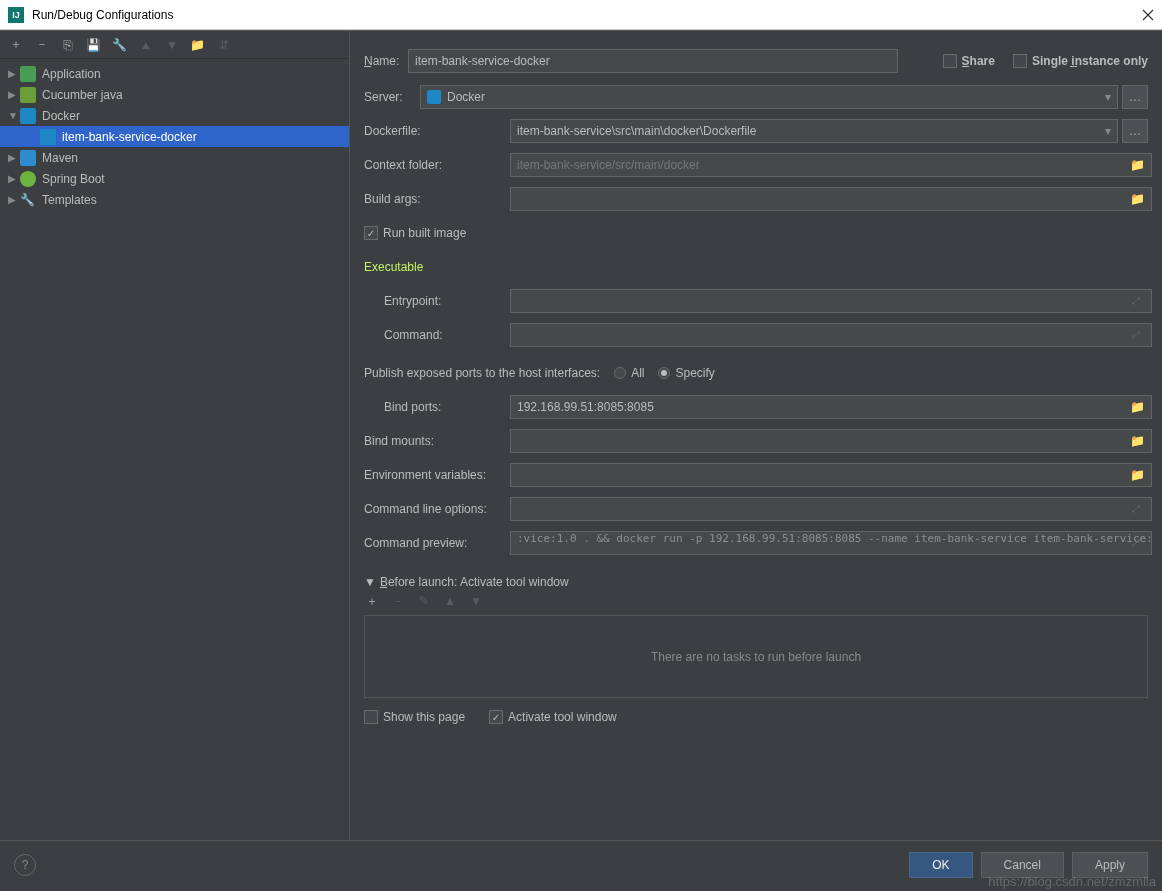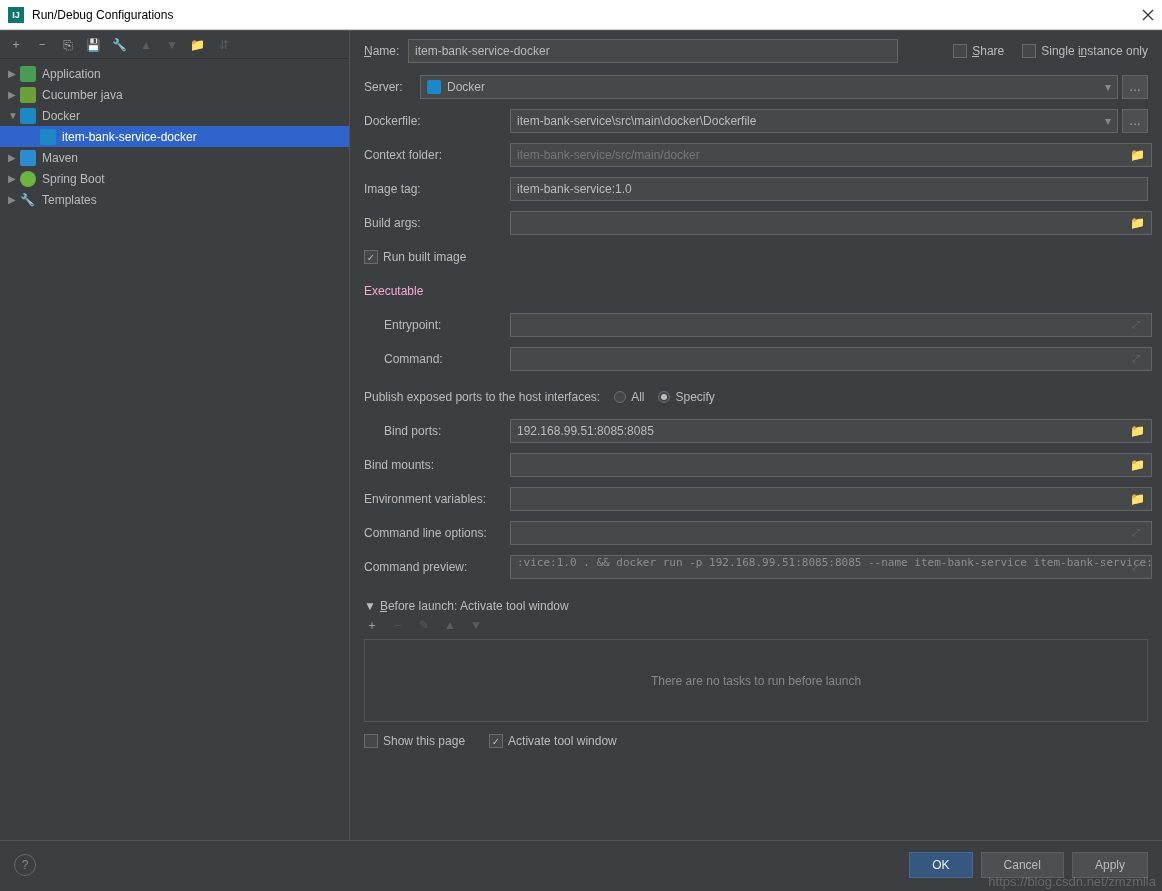--- a/index.html
+++ b/index.html
@@ -25,38 +25,38 @@
 .tree-item.child { padding-left: 40px; }
 .tree-item .label { white-space:nowrap; }
 
 .ic-app { background:#499c54;border-radius:2px; }
 .ic-cuc { background:#6a9f3a;border-radius:2px; }
 .ic-dock { background:#1e88c7;border-radius:2px; }
 .ic-mvn { background:#2d8ccf;border-radius:2px; }
 .ic-spring { background:#6db33f;border-radius:50%; }
 .ic-dock2 { background:#1e88c7;border-radius:2px; }
 
-.main { flex:1; padding: 8px 14px; overflow:auto; position:relative; }
+.main { flex:1; padding: 18px 14px; overflow:auto; position:relative; }
 .row { display:flex; align-items:center; margin-bottom:10px; min-height:24px; }
 .row .lbl { width: 146px; color:#bbb; }
 .row .lbl.indent { padding-left: 20px; }
 .row.section { margin-top: 6px; }
-.row.section .lbl { color:#f9a8d4; }
+.row.section .lbl { color:#bef264; }
 input[type=text], .combo, .preview { flex:1; height:24px; background:#45494a; border:1px solid #646464; color:#bbb; padding: 0 6px; }
 input[type=text].dim { color:#777; }
 .combo { display:flex; align-items:center; position:relative; }
 .combo .cicon { width:14px;height:14px;background:#1e88c7;border-radius:2px;margin-right:6px; }
 .combo .arrow { position:absolute; right:6px; color:#888; }
 .btn-sq { width:26px; height:24px; background:#4c5052; border:1px solid #646464; margin-left:4px; display:flex;align-items:center;justify-content:center;color:#aaa;cursor:pointer; }
 .field-ic { width:20px; display:flex;align-items:center;justify-content:center;color:#777;margin-left:-24px;z-index:1; }
 
 .top-row { display:flex; align-items:center; margin-bottom:12px; }
 .top-row .lbl { width:44px; }
 .top-row input { width: 490px; flex:none; }
-.chk-group { display:flex; align-items:center; margin-left:auto; gap:18px; }
+.chk-group { display:flex; align-items:center; margin-left:auto; gap:18px;font-weight:bold; }
 .chk { display:flex; align-items:center; gap:5px; cursor:pointer; }
 .chk .box { width:14px;height:14px;border:1px solid #6a6a6a;background:#43494a;display:flex;align-items:center;justify-content:center;font-size:10px;color:#bbb; }
 .chk .box.on::after { content:"✓"; }
 .radio .box { border-radius:50%; width:12px;height:12px; position:relative; }
 .radio .box.on::after { content:""; width:6px;height:6px;background:#bbb;border-radius:50%;position:absolute;top:2px;left:2px; }
 
 .ulabel { position:relative; }
 .ulabel::after { content:""; position:absolute; bottom:1px; left:var(--ul,0); width:7px; border-bottom:1px solid #bbb; }
 
 .preview { font-family: Consolas, monospace; font-size:11px; color:#8a8f92; white-space:nowrap; overflow:hidden; }
@@ -178,24 +178,20 @@
       </div>
       <div class="btn-sq">…</div>
     </div>
 
     <div class="row">
       <span class="lbl">Context folder:</span>
       <input type="text" class="dim" value="item-bank-service/src/main/docker" style="">
       <span class="field-ic">📁</span>
     </div>
 
-    <div class="row">
-      <span class="lbl">Image tag:</span>
-      <input type="text" value="item-bank-service:1.0" style="">
-    </div>
 
     <div class="row">
       <span class="lbl">Build args:</span>
       <input type="text" value="" style="">
       <span class="field-ic">📁</span>
     </div>
 
     <div class="row">
       <label class="chk">
         <span class="box on"></span>

